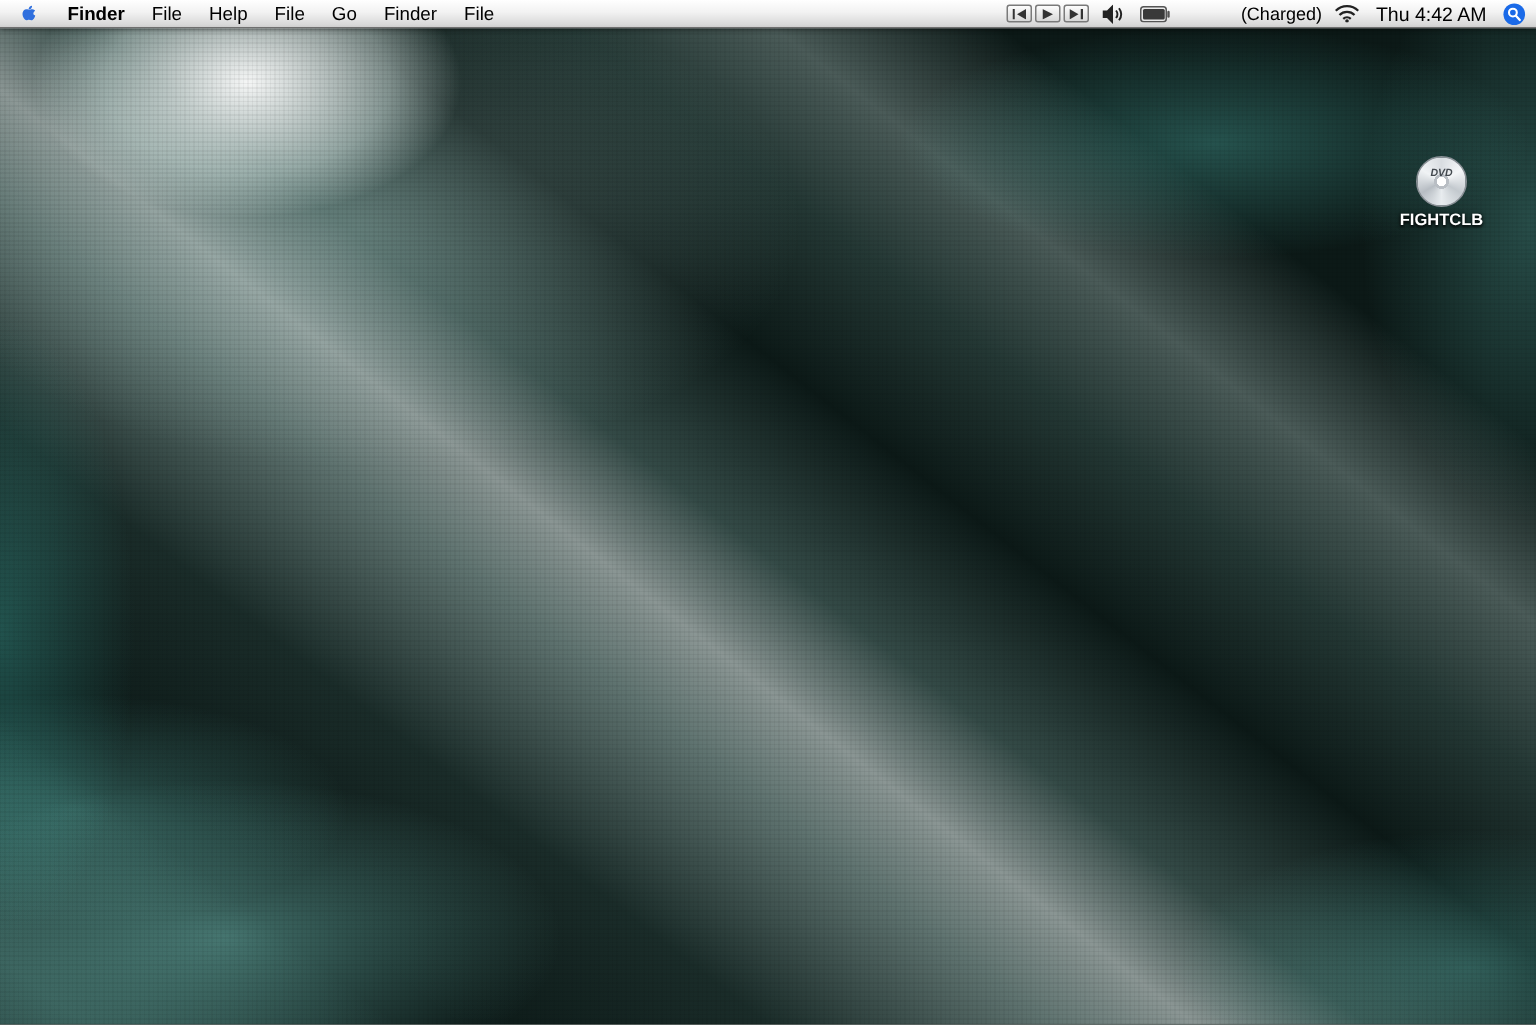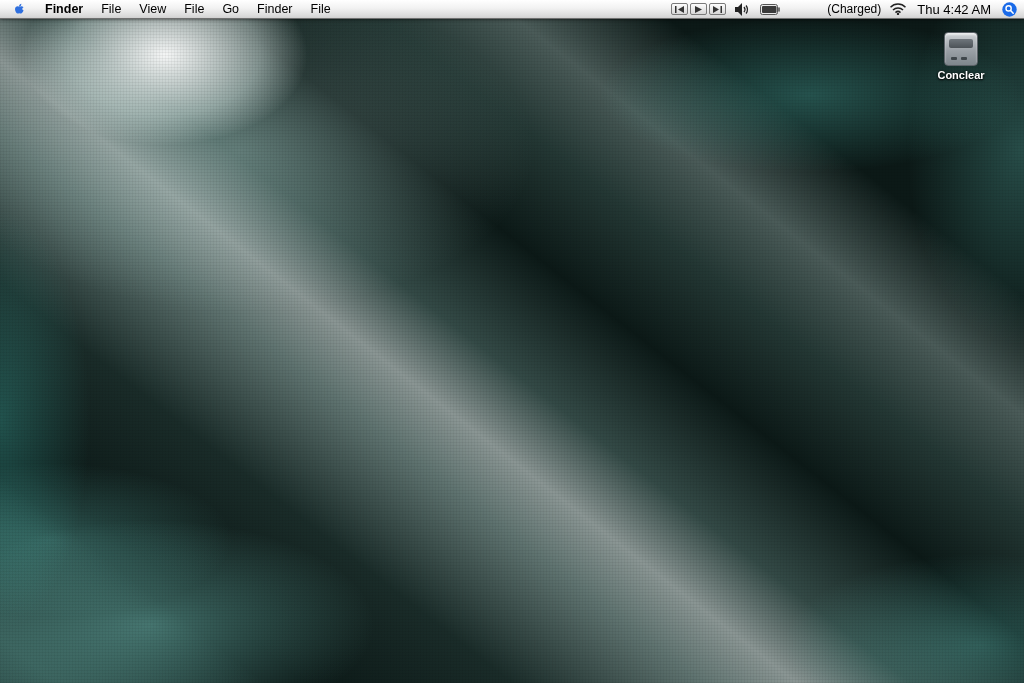--- a/index.html
+++ b/index.html
@@ -122,21 +122,21 @@
   <div id="menubar">
     <div class="mb-left">
       <div class="mb-item apple-item">
         <svg class="apple-svg" width="14" height="16" viewBox="0 0 24 28">
           <path fill="#2f6fde" d="M13.1 6.4c1.1-1.4 3-1.5 3-1.5s.3 1.8-1 3.3c-1.3 1.5-2.9 1.3-2.9 1.3s-.3-1.7.9-3.1z"></path>
           <path fill="#2f6fde" d="M17.6 14.6c0-2.6 2.2-3.8 2.2-3.8s-1.2-1.8-3.6-1.8c-1.4 0-2.5.8-3.2.8-.8 0-1.9-.8-3.3-.8-2.6 0-4.7 2.1-4.7 5.4 0 3.9 2.8 7.6 4.7 7.6.9 0 1.6-.6 2.8-.6 1.1 0 1.8.6 2.8.6 1.9 0 4.5-3.8 4.5-5.8-.1-.1-2.2-.9-2.2-1.6z"></path>
         </svg>
       </div>
       <div class="mb-item bold">Finder</div>
       <div class="mb-item">File</div>
-      <div class="mb-item">View</div>
+      <div class="mb-item">Help</div>
       <div class="mb-item">File</div>
       <div class="mb-item">Go</div>
       <div class="mb-item">Finder</div>
       <div class="mb-item">File</div>
     </div>
 
     <div class="mb-right">
 
       <div class="play-cluster mb-status">
         <span class="pc-btn">
@@ -189,21 +189,23 @@
       <div class="mb-status">
         <svg width="15" height="15" viewBox="0 0 15 15">
           <circle cx="7.5" cy="7.5" r="7.2" fill="#1a6ae8"></circle>
           <circle cx="6.6" cy="6.4" r="2.6" stroke="#fff" stroke-width="1.4" fill="none"></circle>
           <line x1="8.6" y1="8.5" x2="11.2" y2="11.3" stroke="#fff" stroke-width="1.5" stroke-linecap="round"></line>
         </svg>
       </div>
     </div>
   </div>
 
-  <div class="desk-icon" id="icon-conclear">
+
+  <div class="desk-icon" id="icon-fightclb">
     <div class="glyph">
-      <div class="hd"></div>
+      <div class="dvd">
+        <span class="dvd-text">DVD</span>
+      </div>
     </div>
-    <div class="label">Conclear</div>
+    <div class="label">FIGHTCLB</div>
   </div>
 
-
 </div>
 
 </body></html>

